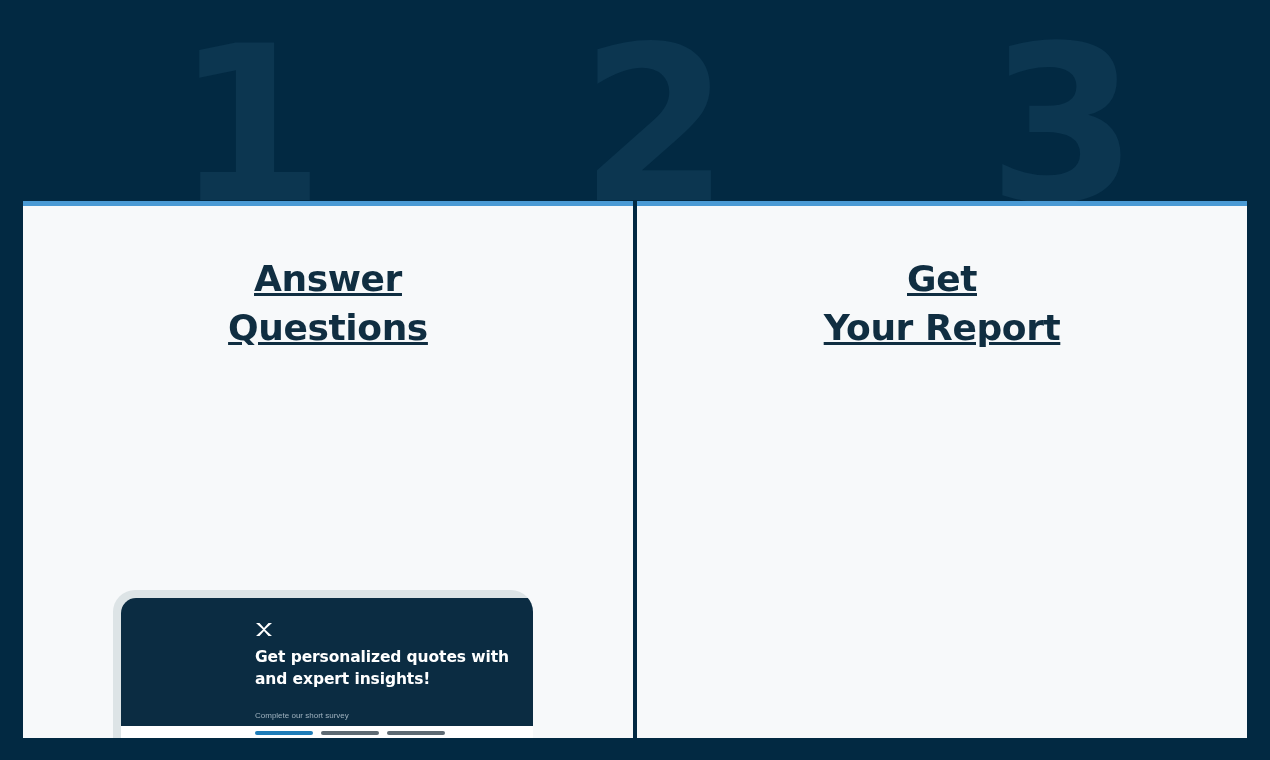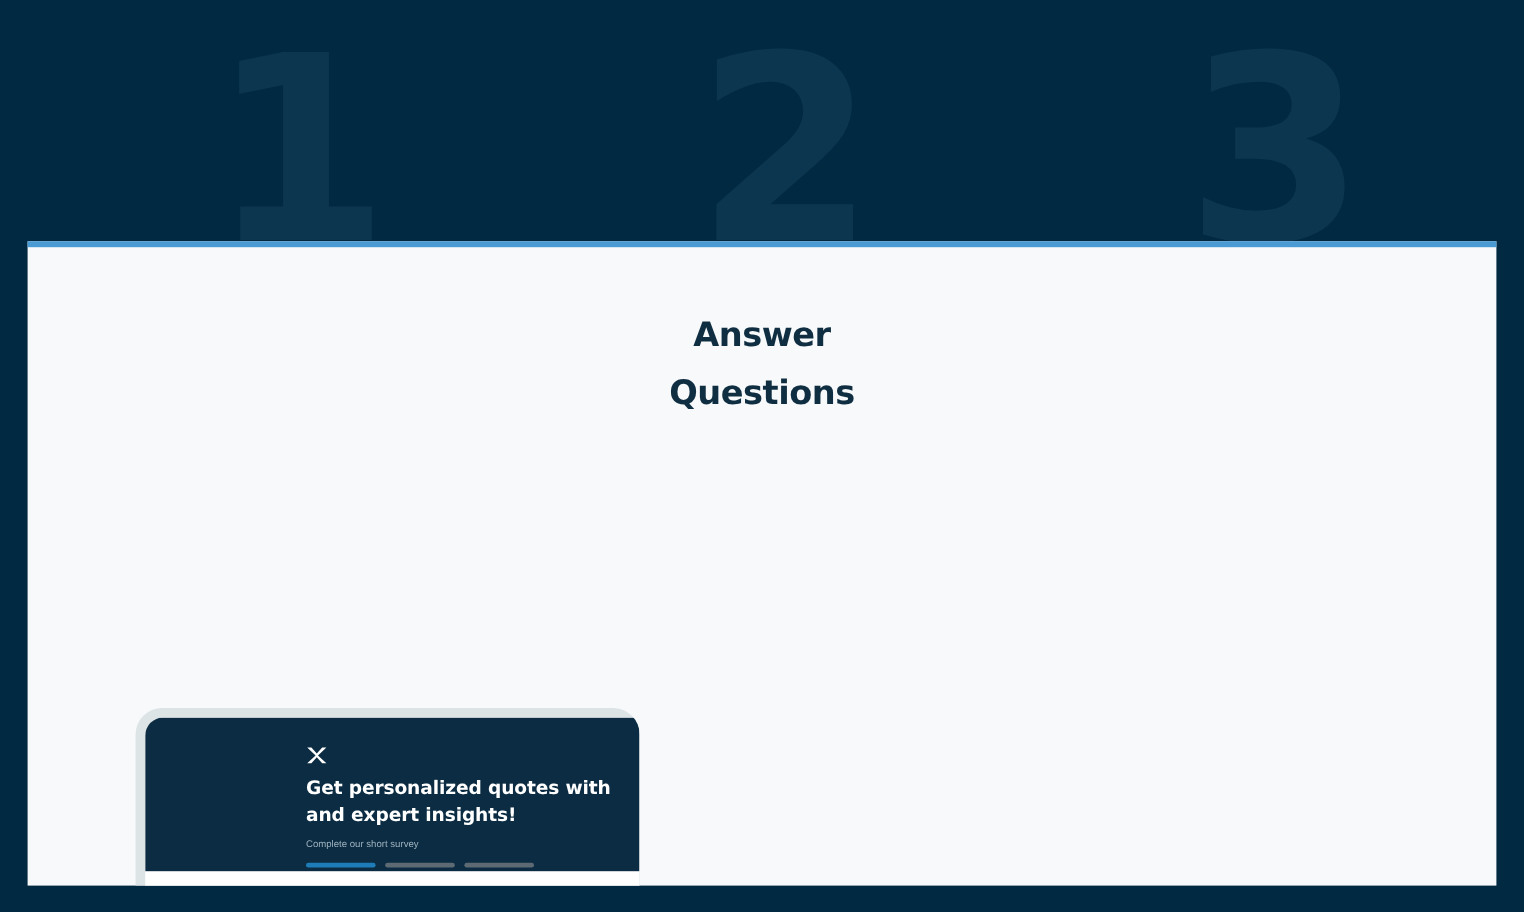--- a/index.html
+++ b/index.html
@@ -56,25 +56,26 @@
     background: #f7f9fa;
     overflow: hidden;
     border-top: 5px solid #4a9ad4;
   }
 
   .card-title {
     margin-top: 48px;
     text-align: center;
     font-family: "DejaVu Sans", sans-serif;
     font-weight: 700;
-    font-size: 28px;
+    font-size: 36px;
     line-height: 49px;
     color: #102e41;
     letter-spacing: -0.4px;
     white-space: pre-line;
+    text-decoration: underline;
   }
 
   
   .device {
     position: absolute;
     top: 384px;
     border-radius: 22px;
     background: #dde4e6;
     padding: 8px 0 0 8px;
     overflow: hidden;
@@ -103,21 +104,21 @@
   .s1-title {
     font-family: "DejaVu Sans", sans-serif;
     font-weight: 700;
     font-size: 15.5px;
     line-height: 22px;
     color: #ffffff;
     white-space: pre-line;
     letter-spacing: -0.1px;
   }
   .s1-sub {
-    margin-top: 9px;
+    margin-top: 21px;
     font-size: 8px;
     color: #9fb2bf;
   }
   .s1-progress {
     margin-top: 11px;
     display: flex;
     gap: 8px;
   }
   .s1-progress i { height: 4px; width: 58px; border-radius: 2px; background: #5d6a73; display:block; }
   .s1-progress i.on { background: #1e7cb8; }
@@ -170,15 +171,20 @@
 
             
             
           </div>
 
         </div>
       </div>
     </div>
 
 
+    <div class="card">
+      <div class="card-title">Get
+Your Report</div>
+
+    </div>
 
   </div>
 </div>
 
 </body></html>

